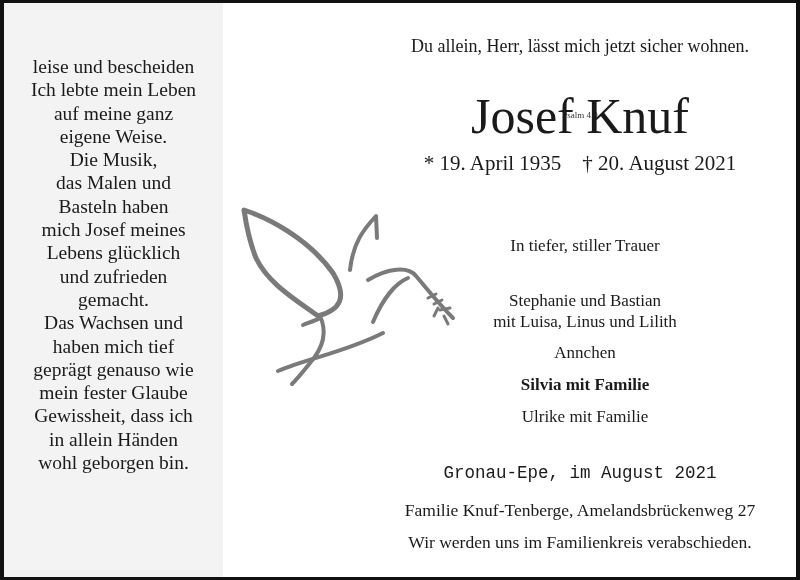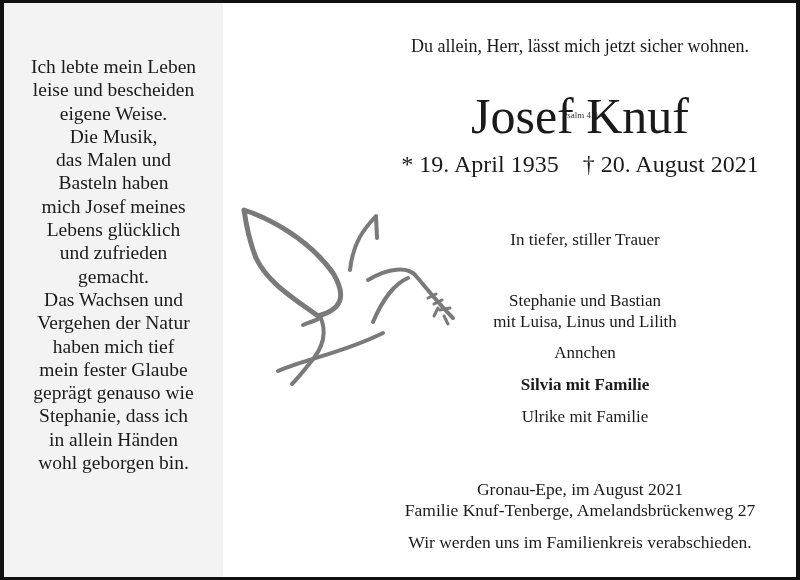--- a/index.html
+++ b/index.html
@@ -29,48 +29,48 @@
     text-align: center;
     font-size: 19.5px; line-height: 23.3px;
   }
   .poem div { white-space: nowrap; }
   .right {
     position: absolute; left: 380px; width: 400px; text-align: center;
   }
   .verse { top: 36px; font-size: 18px; }
   .psalm { top: 66px; font-size: 9px; color: #333; }
   .name { top: 88px; font-size: 50px; line-height: 56px; font-family: Liberation Serif, serif; }
-  .dates { top: 151px; font-size: 24px; }
+  .dates { top: 151px; font-size: 21px; }
   .mourn { position: absolute; left: 470px; width: 230px; text-align: center; font-size: 17px; }
   .dove { position: absolute; left: 238px; top: 198px; width: 225px; height: 190px; }
   .footer { font-size: 17.5px; line-height: 22px; }
 </style>
 </head>
 <body>
 
 <div class="frame"></div>
 
 <div class="left-panel">
   <div class="poem">
+    <div>leise und bescheiden</div>
     <div>Ich lebte mein Leben</div>
-    <div>leise und bescheiden</div>
+    <div>auf meine ganz</div>
     <div>eigene Weise.</div>
     <div>Die Musik,</div>
     <div>das Malen und</div>
     <div>Basteln haben</div>
     <div>mich Josef meines</div>
     <div>Lebens glücklich</div>
     <div>und zufrieden</div>
     <div>gemacht.</div>
     <div>Das Wachsen und</div>
-    <div>Vergehen der Natur</div>
     <div>haben mich tief</div>
+    <div>geprägt genauso wie</div>
     <div>mein fester Glaube</div>
-    <div>geprägt genauso wie</div>
-    <div>Stephanie, dass ich</div>
+    <div>Gewissheit, dass ich</div>
     <div>in allein Händen</div>
     <div>wohl geborgen bin.</div>
   </div>
 </div>
 
 <div class="right verse" style="position:absolute;">Du allein, Herr, lässt mich jetzt sicher wohnen.</div>
 <div class="right psalm" style="position:absolute;margin-top:44px;">Psalm 4.9</div>
 <div class="right name" style="position:absolute;">Josef Knuf</div>
 <div class="right dates" style="position:absolute;">
   <span>* 19. April 1935</span>&nbsp;&nbsp;&nbsp;&nbsp;<span>† 20. August 2021</span>
@@ -84,24 +84,24 @@
   <path d="M40 173 C 70 160, 105 155, 145 135"></path>
 
   <path d="M112 72 C 115 45, 125 32, 138 18 L 139 40"></path>
 
   <path d="M130 82 C 150 70, 170 68, 178 78 C 190 92, 200 105, 215 120"></path>
   <path d="M135 124 C 145 100, 158 85, 170 80"></path>
 
   <path d="M190 100 L 198 96 M196 106 L 204 102 M202 112 L 212 110 M206 118 L 210 126 M200 110 L 196 118" stroke-width="3"></path>
 </svg>
 
-<div class="mourn" style="top:230px;">In tiefer, stiller Trauer</div>
+<div class="mourn" style="top:236px;">In tiefer, stiller Trauer</div>
 <div class="mourn" style="top:290px; line-height:21px;">
   <div>Stephanie und Bastian</div>
   <div>mit Luisa, Linus und Lilith</div>
 </div>
 <div class="mourn" style="top:343px;">Annchen</div>
 <div class="mourn" style="top:375px;font-weight:bold;">Silvia mit Familie</div>
 <div class="mourn" style="top:407px;">Ulrike mit Familie</div>
 
-<div class="right footer" style="position:absolute; top:478px;">Gronau-Epe, im August 2021</div>
+<div class="right footer" style="position:absolute; top:462px;font-family:Liberation Mono, monospace;">Gronau-Epe, im August 2021</div>
 <div class="right footer" style="position:absolute; top:499px;text-align:center;">Familie Knuf-Tenberge, Amelandsbrückenweg 27</div>
 <div class="right footer" style="position:absolute; top:531px;">Wir werden uns im Familienkreis verabschieden.</div>
 
 </body></html>

